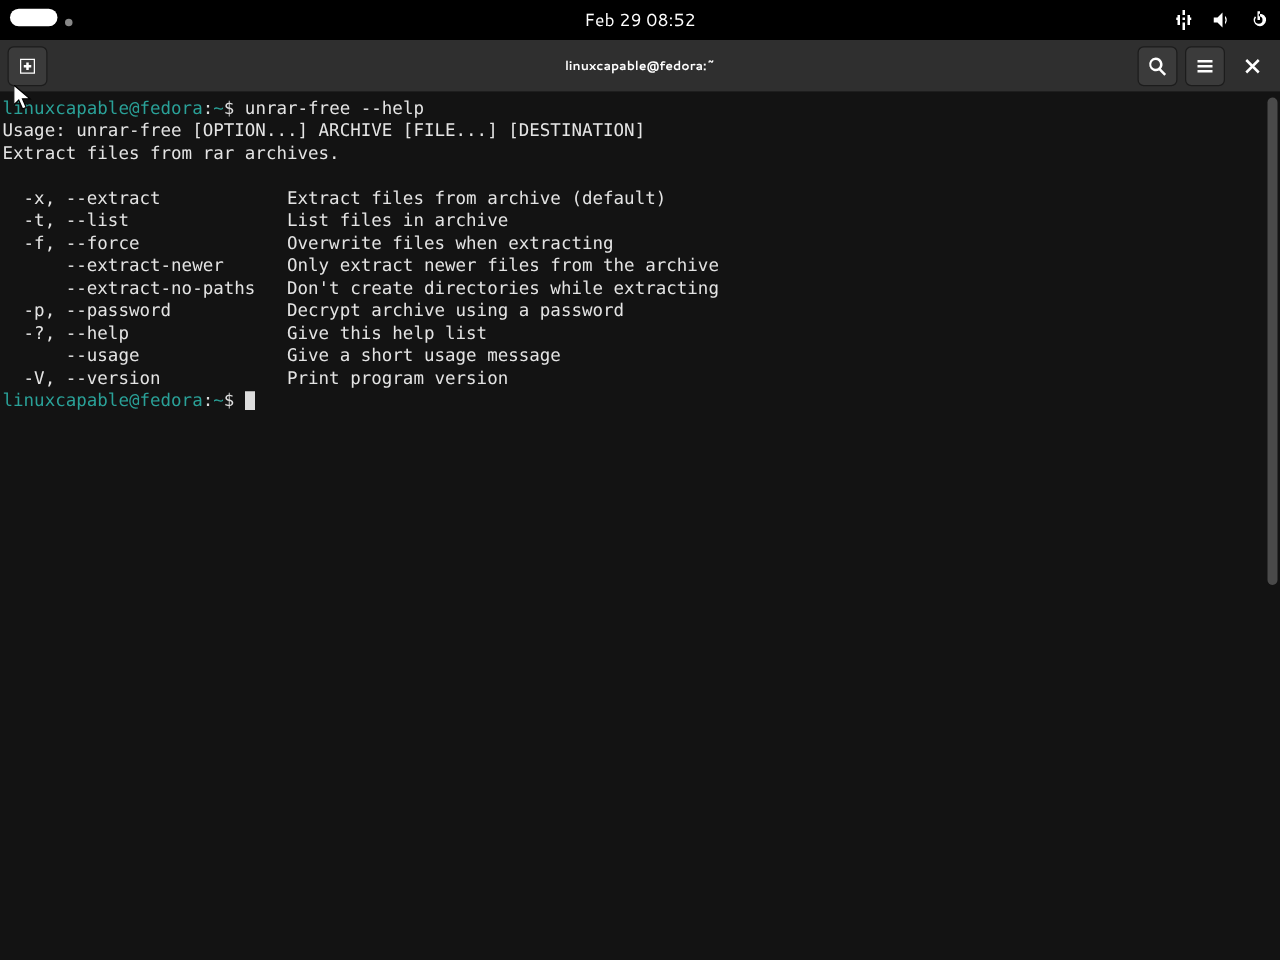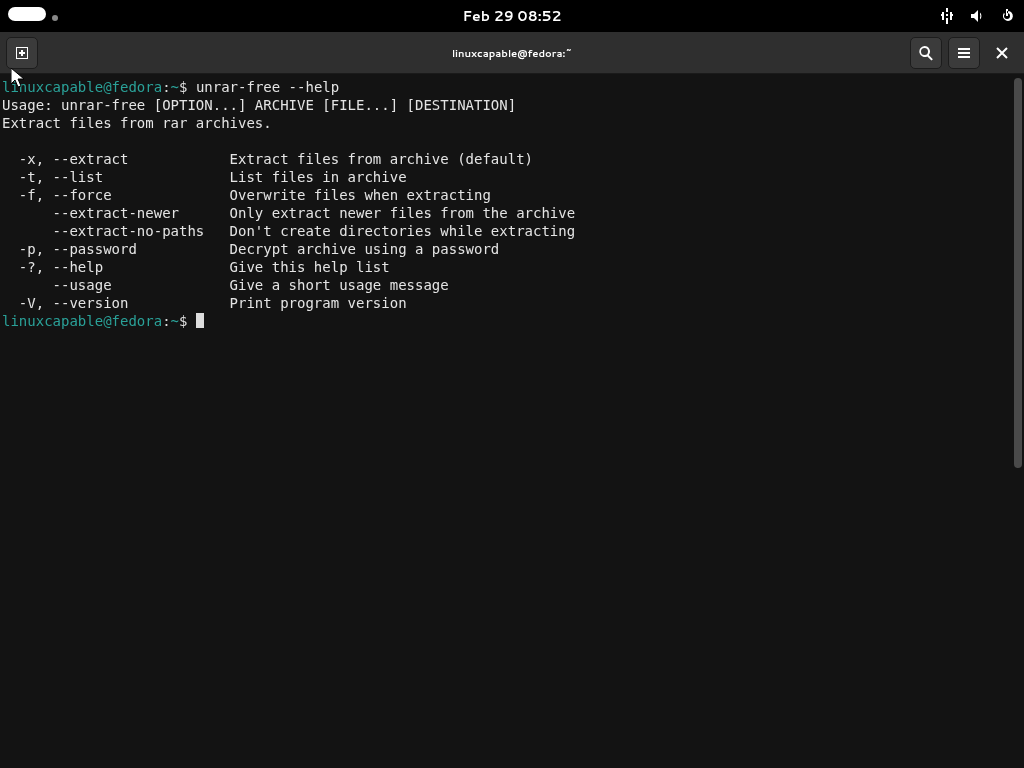--- a/index.html
+++ b/index.html
@@ -8,21 +8,21 @@
     
     .panel {
       height: 32px;
       background: #000;
       color: #fff;
       display: flex;
       align-items: center;
       justify-content: space-between;
       padding: 0 8px;
       font-size: 14px;
-      font-weight: 700;
+      font-weight: 400;
     }
     .panel-left, .panel-center, .panel-right { display: flex; align-items: center; gap: 12px; }
     .panel-center { position: absolute; left: 50%; transform: translateX(-50%); }
     .pill {
       width: 38px; height: 14px; background: #fff; border-radius: 8px;
       display: inline-block; margin-right: 6px;
     }
     .dot {
       width: 6px; height: 6px; background: #888; border-radius: 50%;
       display: inline-block;

